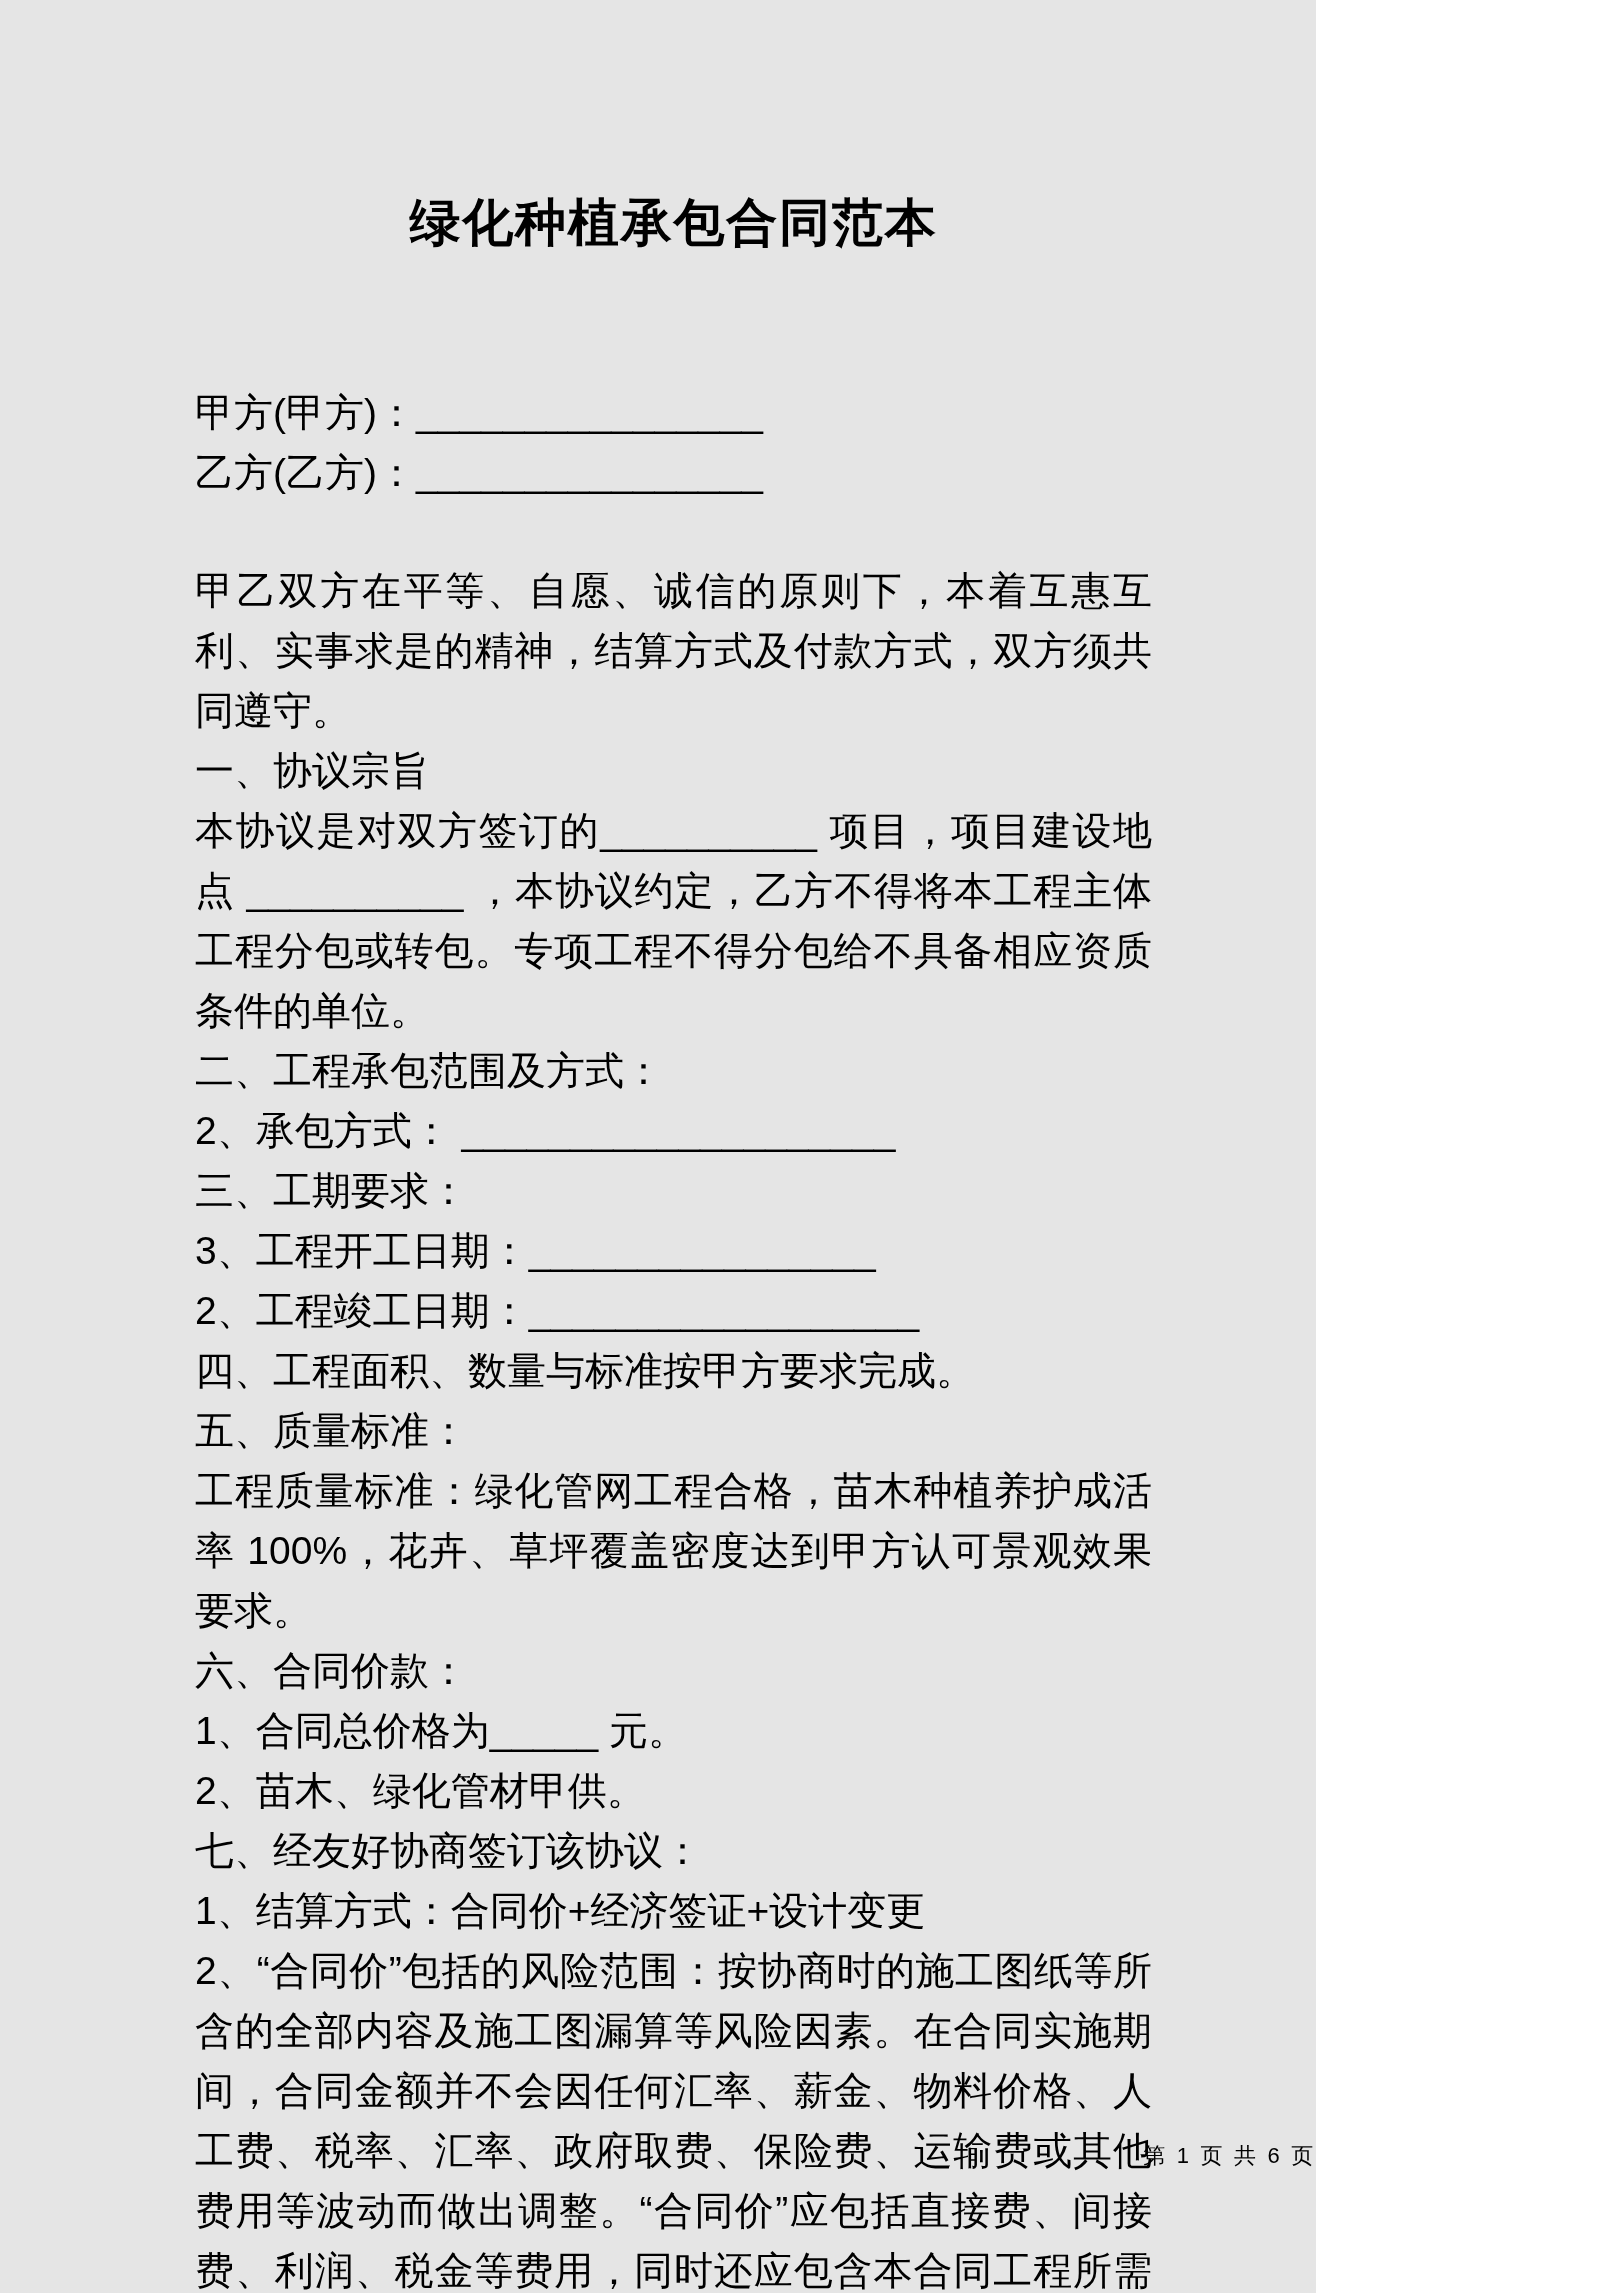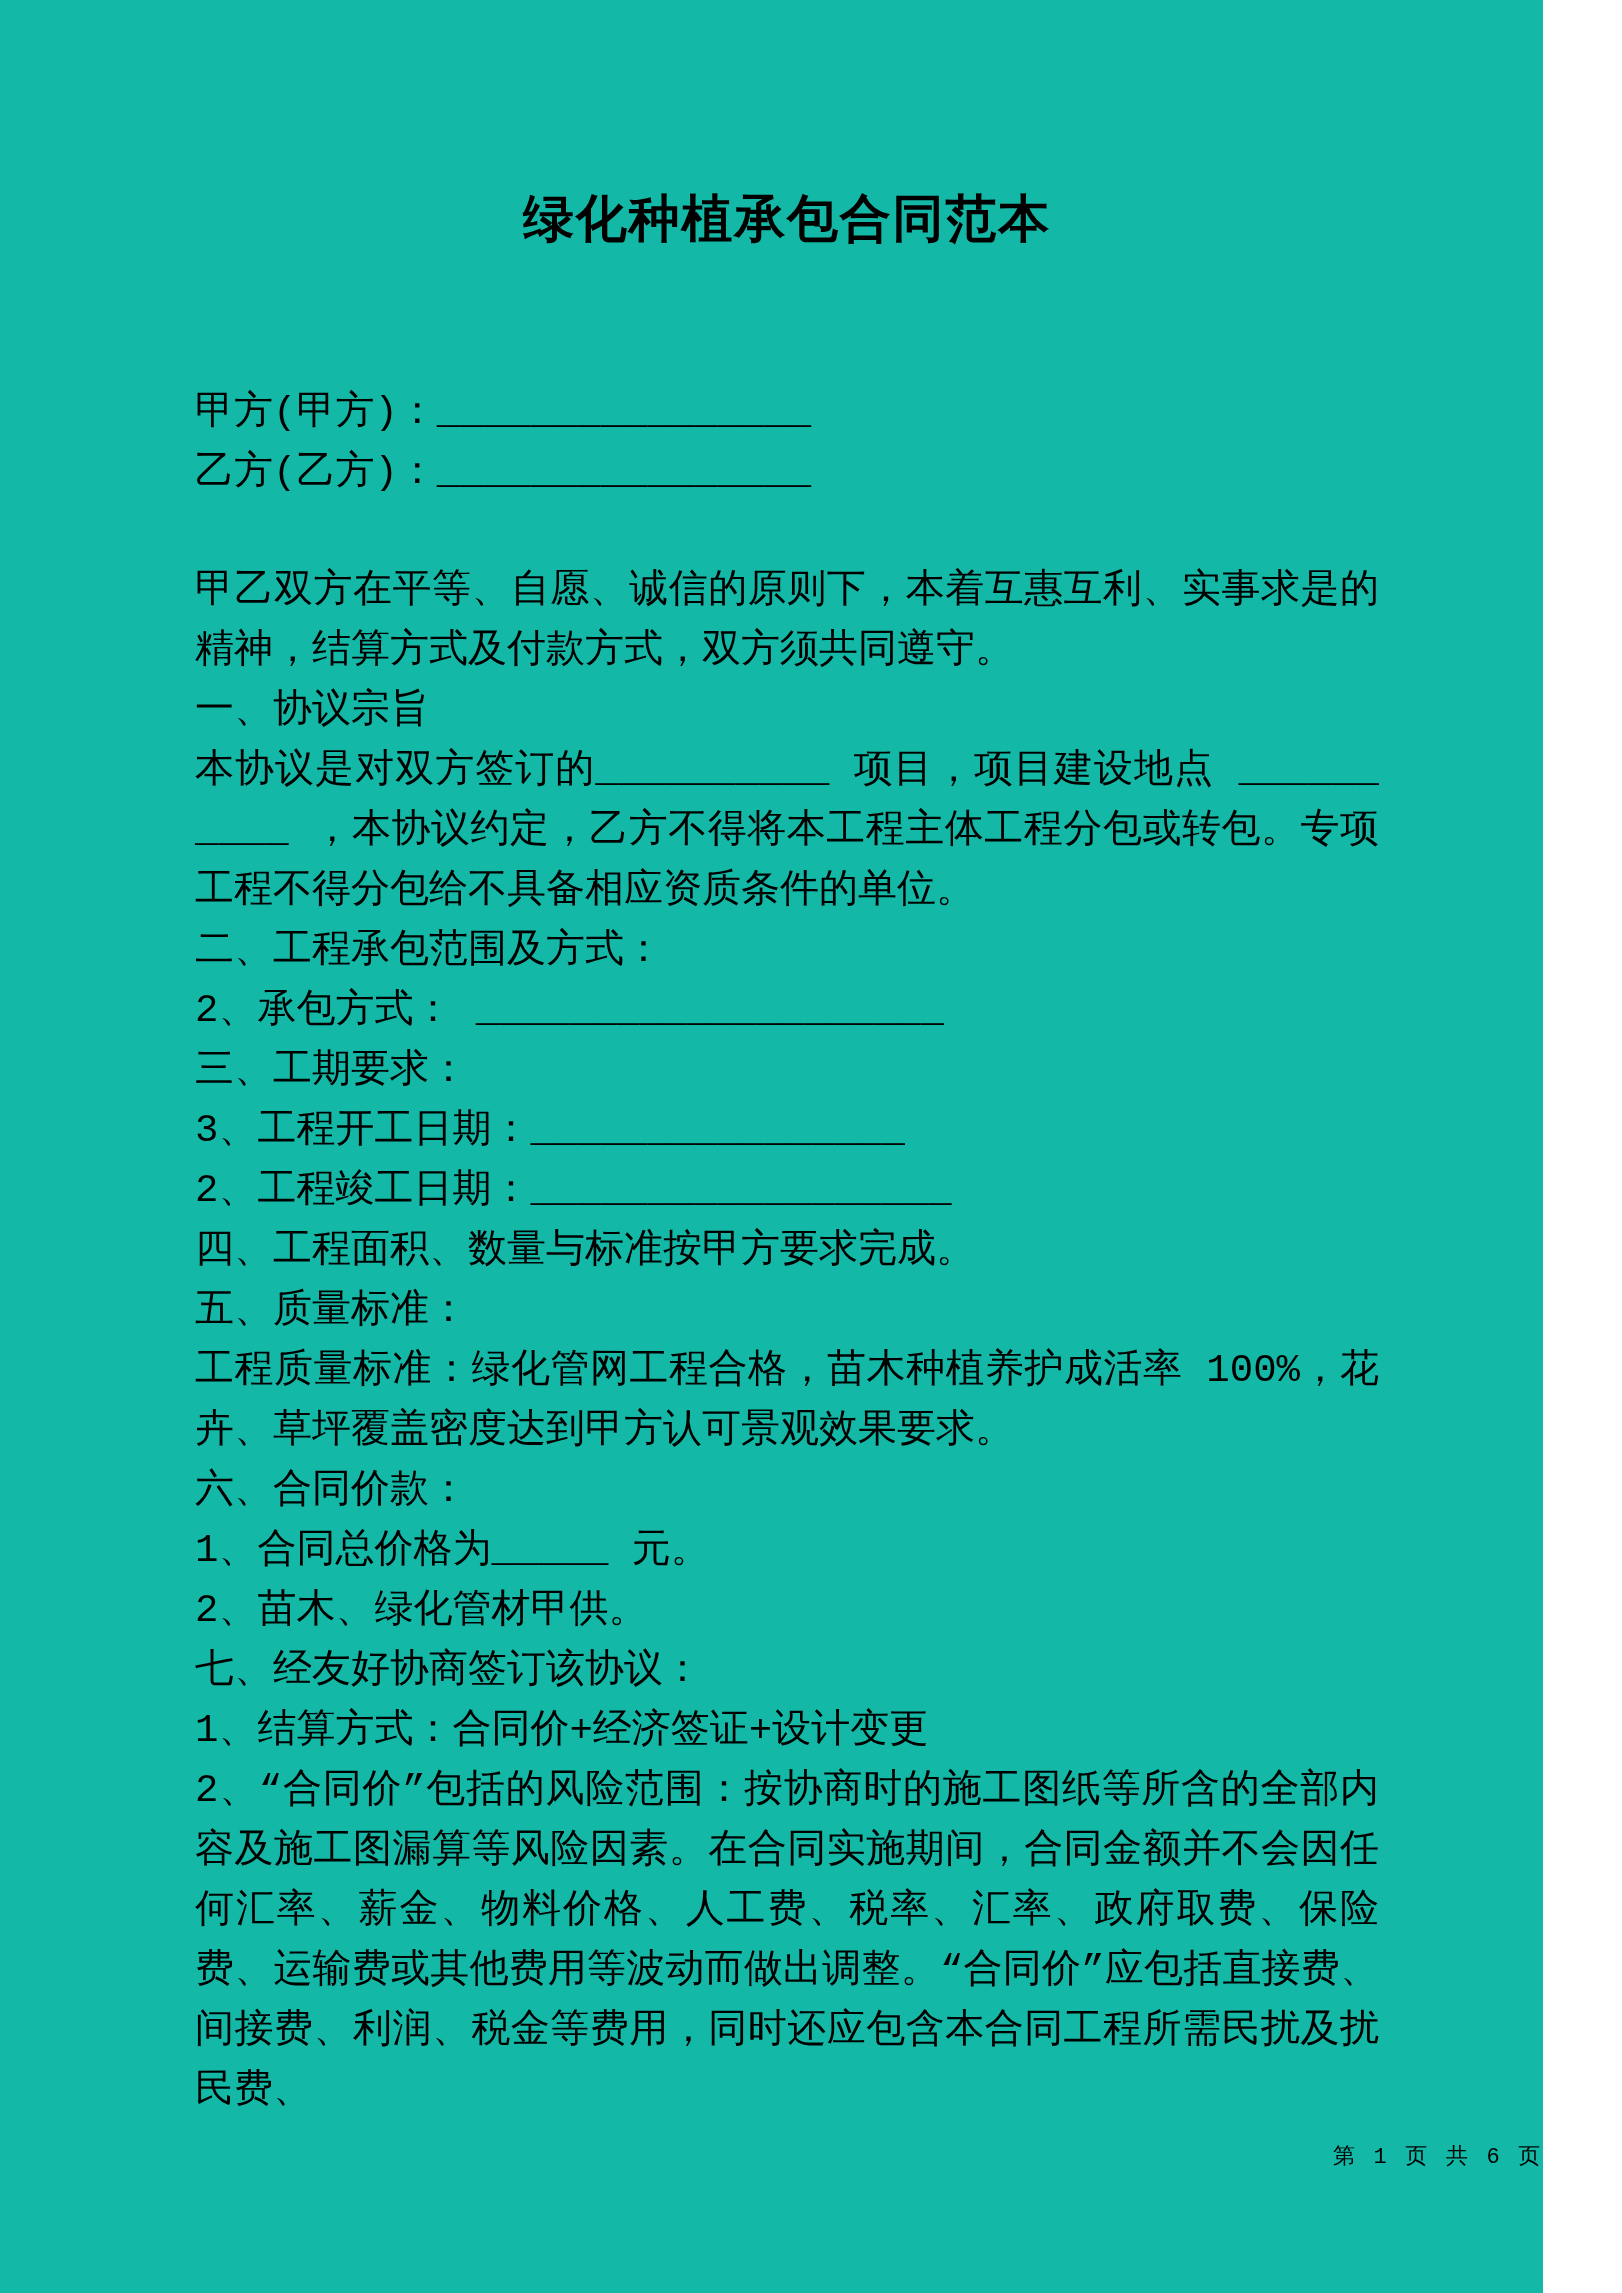--- a/index.html
+++ b/index.html
@@ -2,25 +2,25 @@
 <html style="font-size:14.5px"><head>
 <meta charset="utf-8">
 <style>
   html, body {
     margin: 0;
     padding: 0;
     background: #ffffff;
   }
   .page {
     position: relative;
-    width: 1543px;
+    width: 1316px;
     height: 2294px;
-    background: #14b8a6;
+    background: #e5e5e5;
     color: #000000;
-    font-family: Liberation Mono, monospace;
+    font-family: Liberation Sans, sans-serif;
     overflow: hidden;
   }
   .content {
     padding: 195px 164px 0 195px;
   }
   .title {
     margin: 0 0 132px 0;
     text-align: center;
     font-size: 51px;
     line-height: 56px;

